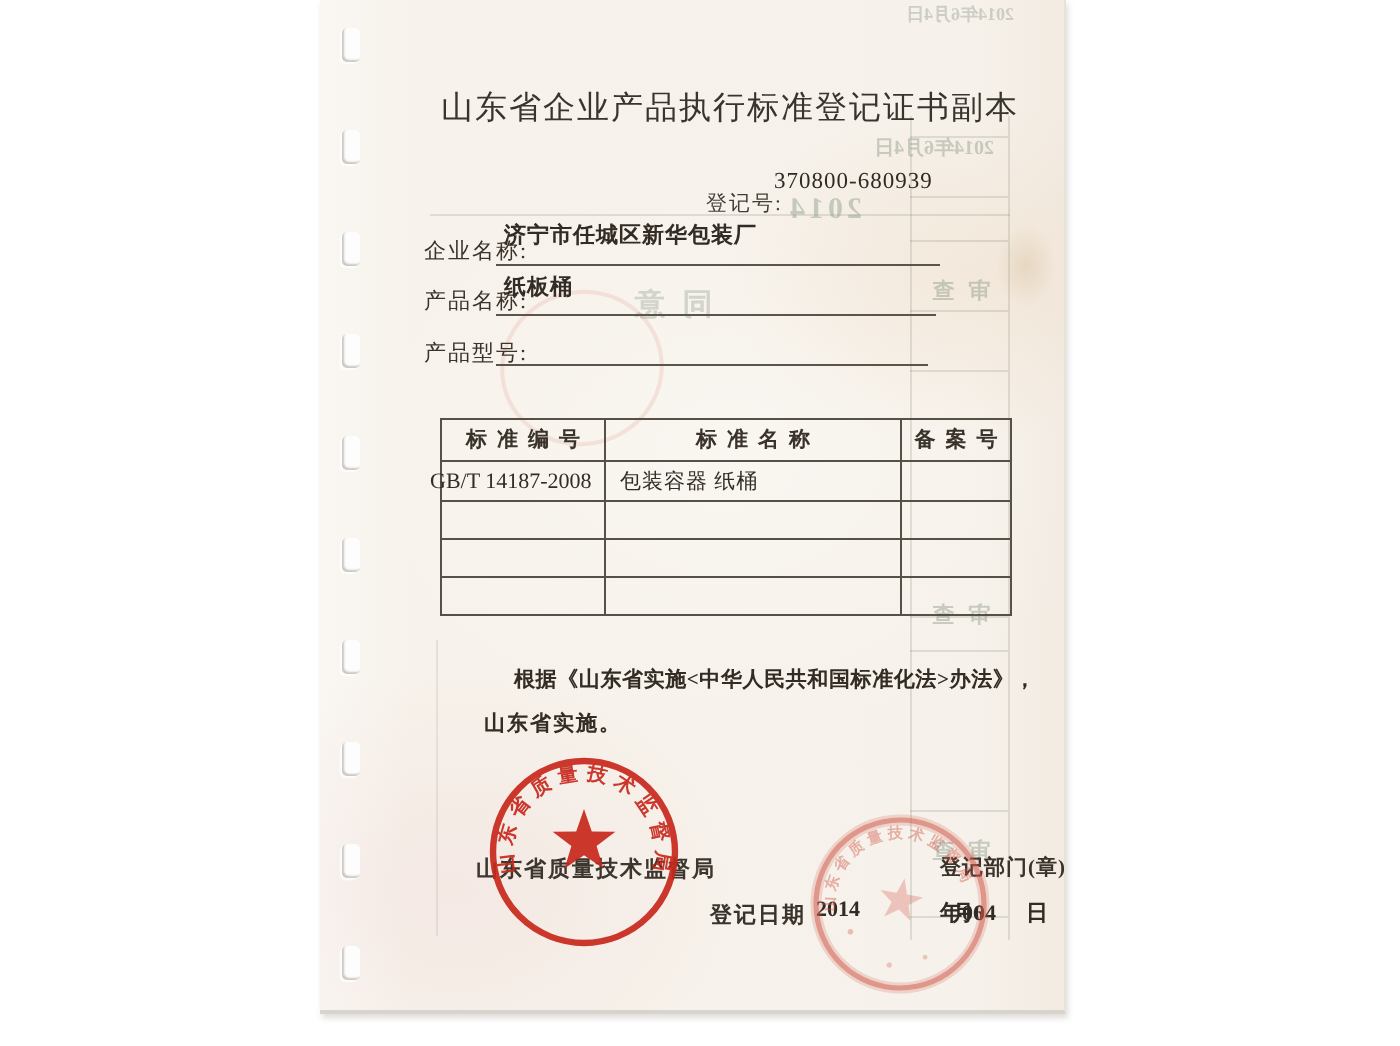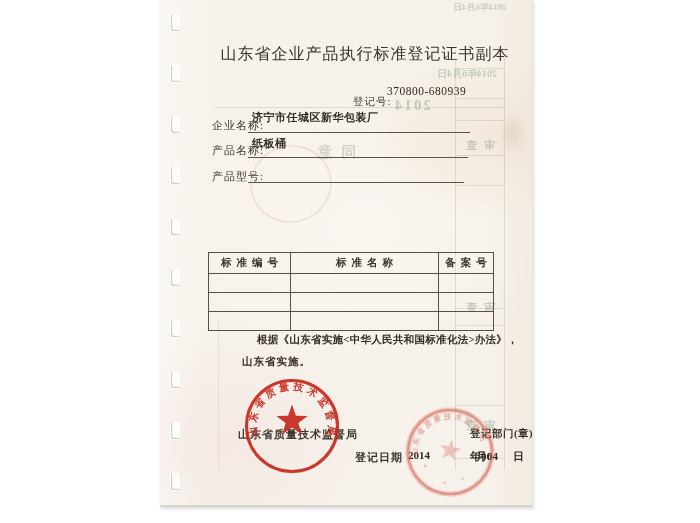--- a/index.html
+++ b/index.html
@@ -45,22 +45,22 @@
   .field-label { left:52px; font-size:11px; letter-spacing:1px; color:#3b342c; }
   .field-value { left:92px; font-size:11px; letter-spacing:.5px; font-weight:600; color:#322c25; }
   .field-line  { left:88px; height:0; border-bottom:1px solid #5b544a; }
 
   .std-heading {
     left:120px; top:193px; width:170px; text-align:center;
     font-size:11.5px; font-weight:bold; letter-spacing:11px; padding-left:11px; color:#39332b;
   }
 
   table.std-table {
-    position:absolute; left:48px; top:209px; width:285px;
-    border-collapse:collapse; table-layout:fixed;margin-top:43px;
+    position:absolute; left:60px; top:209px; width:285px;
+    border-collapse:collapse; table-layout:fixed;
   }
   table.std-table col.c1 { width:82px; } table.std-table col.c2 { width:148px; } table.std-table col.c3 { width:55px; }
   table.std-table th, table.std-table td {
     border:1px solid #575047; font-weight:normal; overflow:visible;
   }
   table.std-table th {
     height:21px; font-size:10.5px; font-weight:bold; letter-spacing:5px;
     text-align:center; padding-left:5px; color:#39332b;
   }
   table.std-table td { height:19px; font-size:11px; color:#332d26; text-align:left; }
@@ -178,20 +178,25 @@
           <col class="c1">
           <col class="c2">
           <col class="c3">
         </colgroup>
       <tbody>
           <tr>
         <th>标准编号</th>
         <th>标准名称</th>
         <th>备案号</th>
       </tr>
+      <tr class="r1">
+        <td><span class="code">GB/T 14187-2008</span></td>
+        <td><span class="pname">包装容器 纸桶</span></td>
+        <td></td>
+      </tr>
       <tr>
         <td></td>
         <td></td>
         <td></td>
       </tr>
       <tr>
         <td></td>
         <td></td>
         <td></td>
       </tr>

